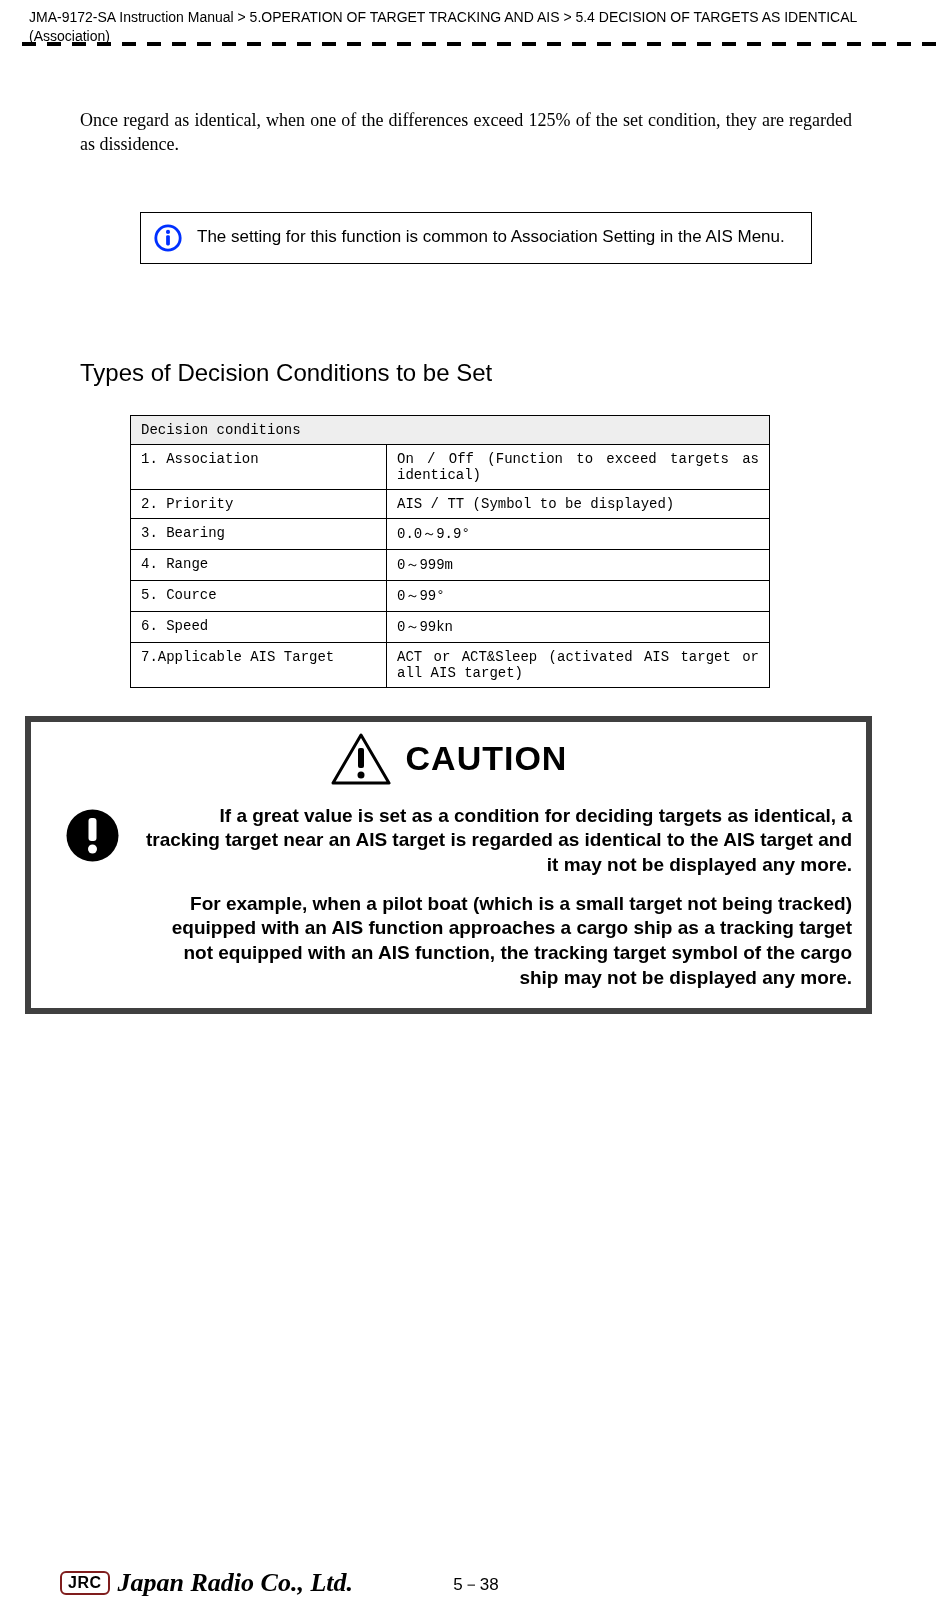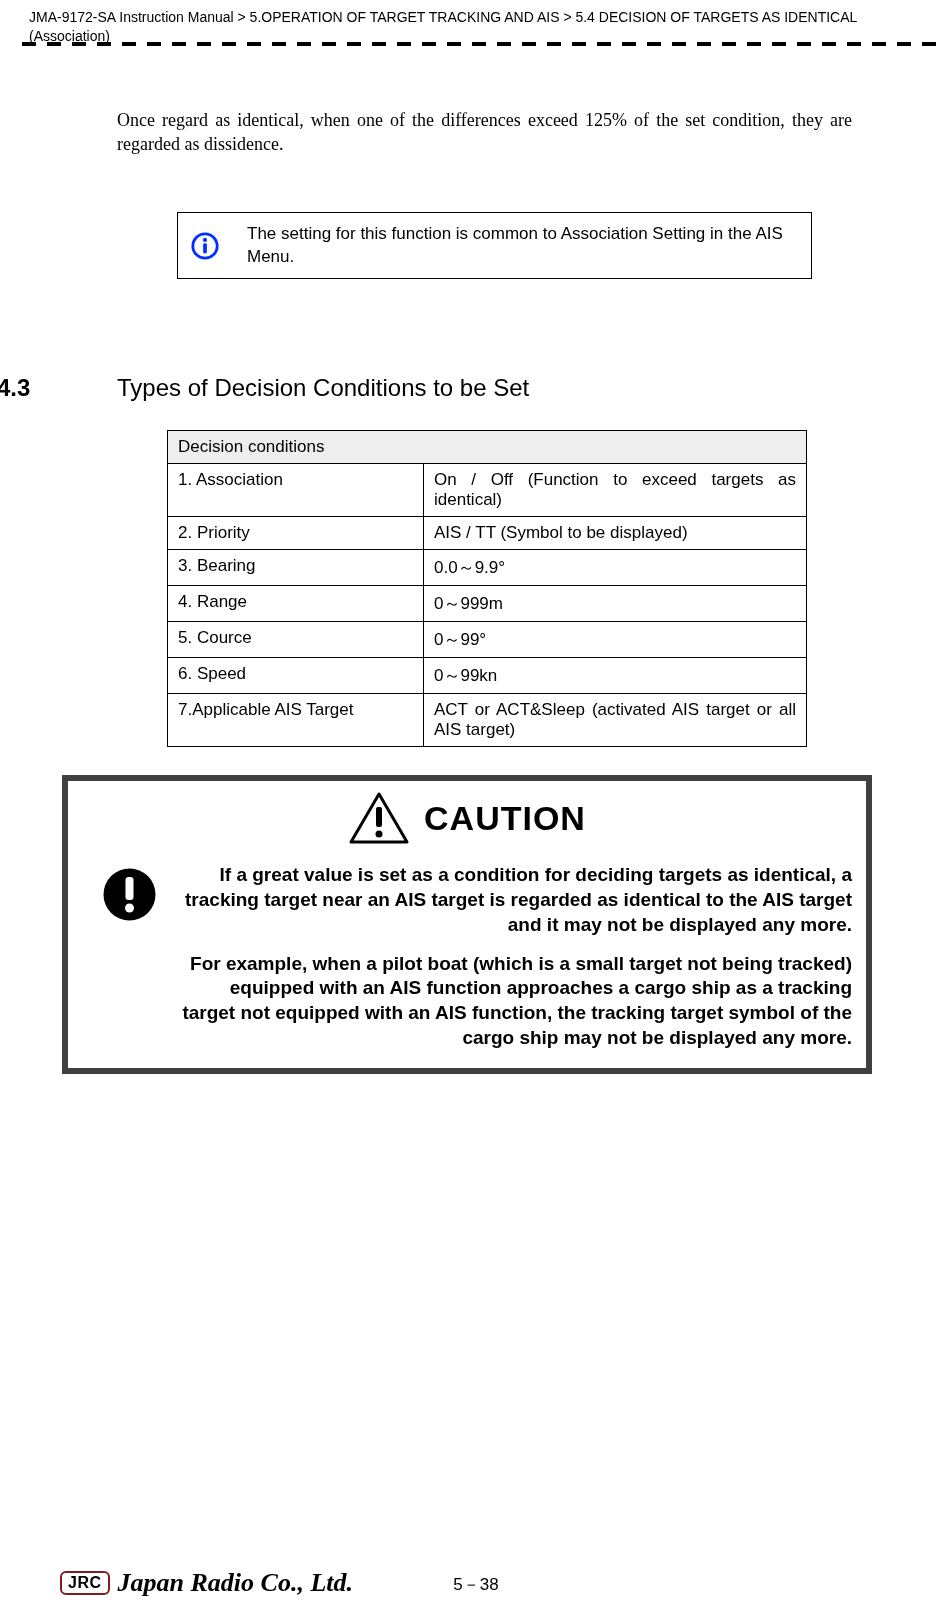--- a/index.html
+++ b/index.html
@@ -31,21 +31,21 @@
     background-image: linear-gradient(to right, #000 0 14px, transparent 14px 25px);
     background-size: 25px 4px;
     background-repeat: repeat-x;
   }
   .content {
     position: absolute;
     top: 90px;
     left: 0;
     right: 0;
     bottom: 70px;
-    padding-left: 117px;
+    padding-left: 80px;
     padding-right: 100px;
   }
   .body-para {
     font-size: 18px;
     line-height: 1.35;
     text-align: justify;
   }
   .info-box {
     margin-top: 55px;
     margin-left: 60px;
@@ -59,21 +59,20 @@
   .info-icon {
     width: 30px;
     height: 30px;
     flex: 0 0 30px;
   }
   .info-icon svg { display: block; }
   .info-text {
     font-family: Arial, Helvetica, sans-serif;
     font-size: 17px;
     line-height: 1.35;
-    margin-left: 13px;
   }
   .section-row {
     display: flex;
     gap: 40px;
     align-items: baseline;
     margin-top: 95px;
     margin-left: -140px;
   }
   .section-number {
     font-family: Arial, Helvetica, sans-serif;
@@ -85,22 +84,22 @@
     font-family: Arial, Helvetica, sans-serif;
     font-size: 24px;
     font-weight: normal;
   }
   .cond-table {
     margin-top: 28px;
     margin-left: 50px;
     margin-right: 0;
     border-collapse: collapse;
     width: 640px;
-    font-family: Liberation Sans, sans-serif;
-    font-size: 17px;
+    font-family: Liberation Mono, monospace;
+    font-size: 14px;
   }
   .cond-table td, .cond-table th {
     border: 1px solid #000;
     padding: 6px 10px;
     text-align: left;
     vertical-align: top;
   }
   .cond-table thead td {
     background: #eeeeee;
     font-weight: normal;

